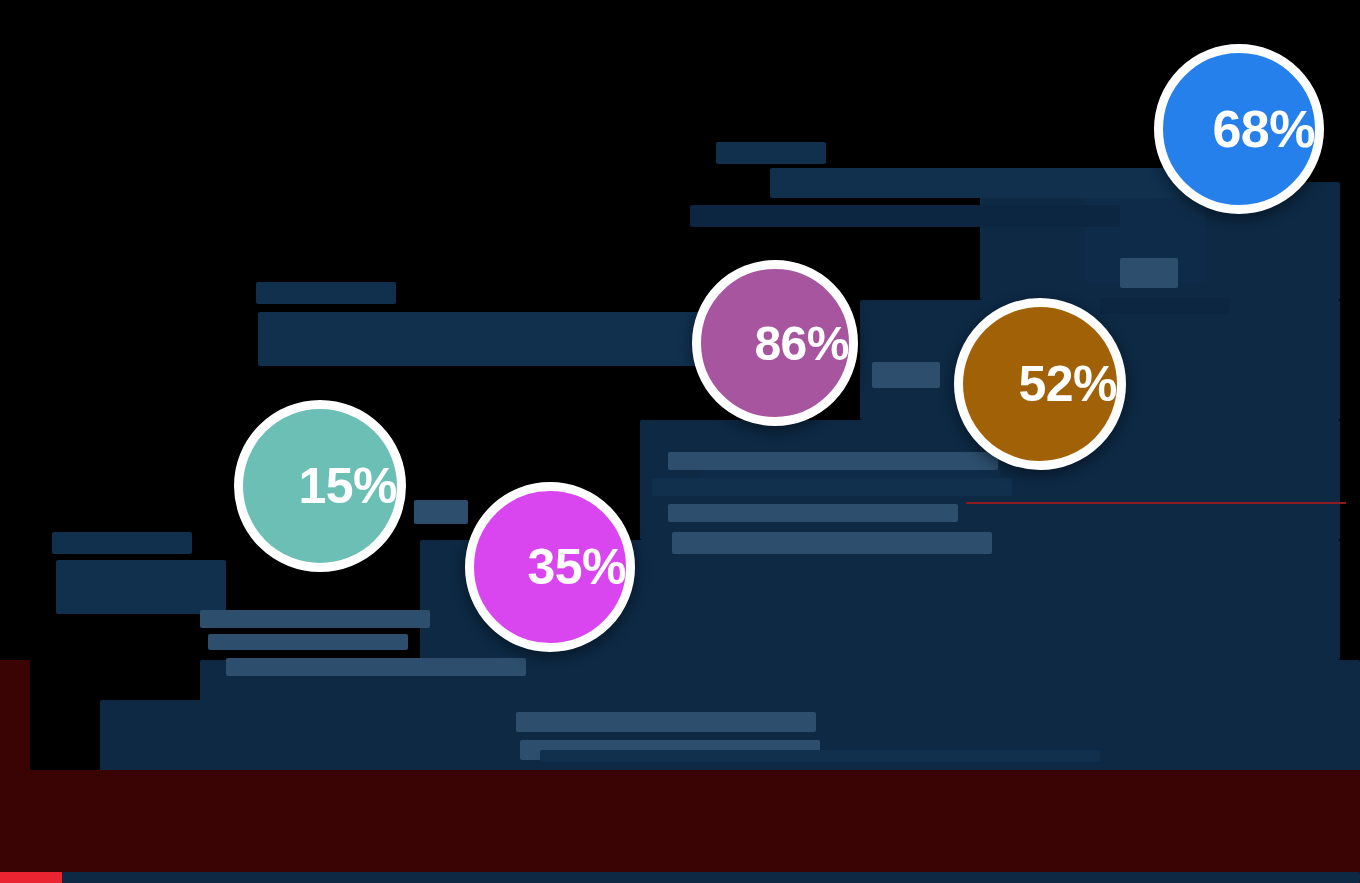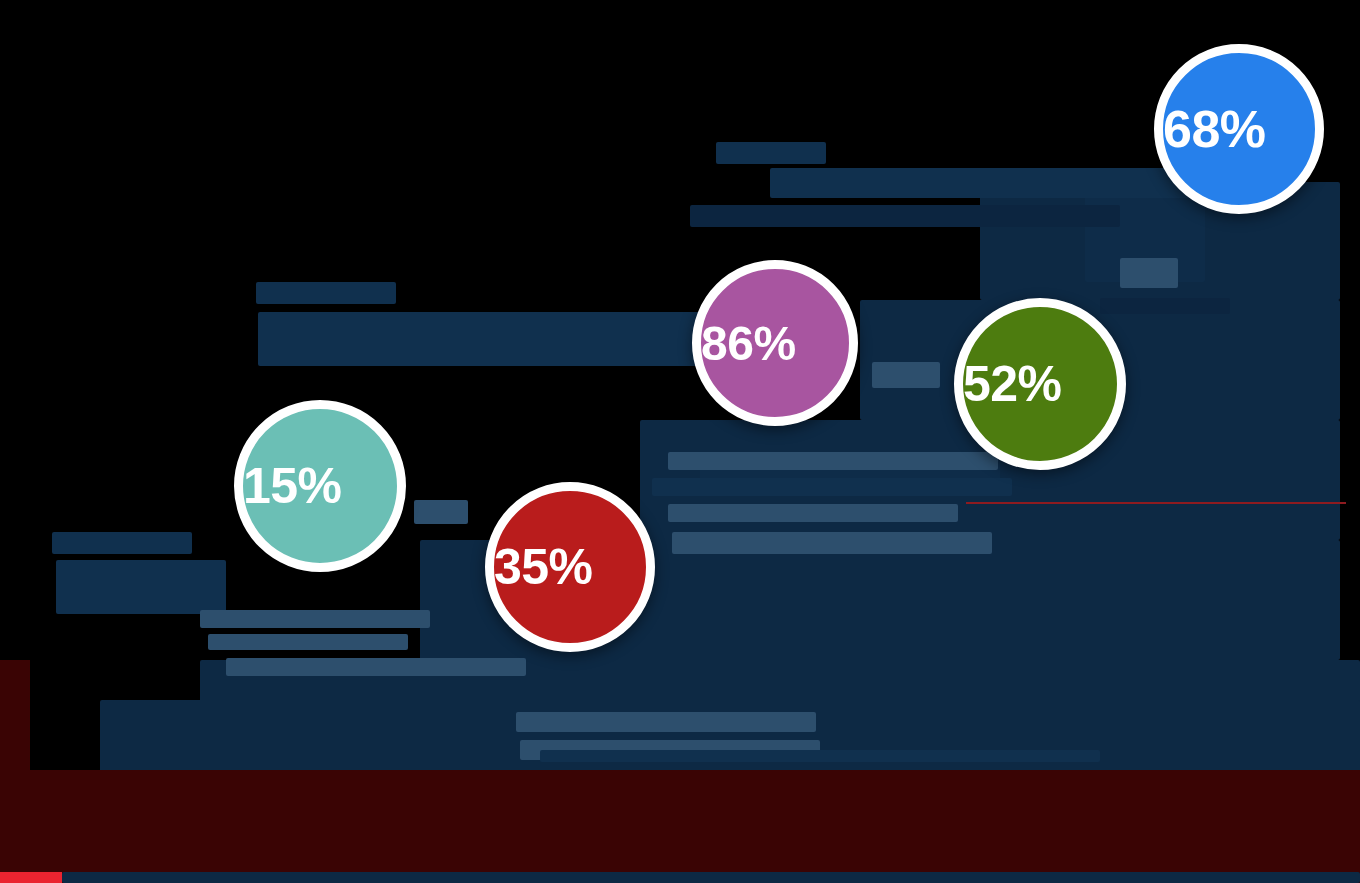--- a/index.html
+++ b/index.html
@@ -37,21 +37,21 @@
   }
   .tblock.lite { color: #2d4f6d; background: #2d4f6d; }
   .tblock.dim  { color: #0c2540; background: #0c2540; }
 
   
   .bubble {
     position: absolute;
     border-radius: 50%;
     display: flex;
     align-items: center;
-    justify-content: flex-start;
+    justify-content: flex-end;
     box-sizing: border-box;
     border: 9px solid #ffffff;
     box-shadow: 0 4px 14px rgba(0,0,0,0.45);
   }
   .bubble span {
     color: #ffffff;
     font-weight: 700;
     letter-spacing: -0.5px;
     user-select: none;
   }
@@ -119,30 +119,30 @@
 
   <div class="band-maroon" style="left:0px; top:770px; width:1360px; height:113px;"></div>
   <div class="band-maroon" style="left:0px; top:660px; width:30px; height:223px;"></div>
   <div class="band-red" style="left:0px; top:872px; width:62px; height:11px;"></div>
   <div class="panel" style="left:62px; top:872px; width:1298px; height:11px;"></div>
 
   <div class="bubble" style="left:1154px; top:44px; width:170px; height:170px; background:#2680eb;">
     <span style="font-size:52px;">68%</span>
   </div>
 
-  <div class="bubble" style="left:954px; top:298px; width:172px; height:172px; background:#4d7c0f;">
+  <div class="bubble" style="left:954px; top:298px; width:172px; height:172px; background:#a16207;">
     <span style="font-size:50px;">52%</span>
   </div>
 
   <div class="bubble" style="left:692px; top:260px; width:166px; height:166px; background:#a855a0;">
     <span style="font-size:48px;">86%</span>
   </div>
 
   <div class="bubble" style="left:234px; top:400px; width:172px; height:172px; background:#6bbfb5;">
     <span style="font-size:50px;">15%</span>
   </div>
 
-  <div class="bubble" style="left:485px; top:482px; width:170px; height:170px; background:#b91c1c;">
+  <div class="bubble" style="left:465px; top:482px; width:170px; height:170px; background:#d946ef;">
     <span style="font-size:50px;">35%</span>
   </div>
 
 
 </div>
 
 </body></html>

